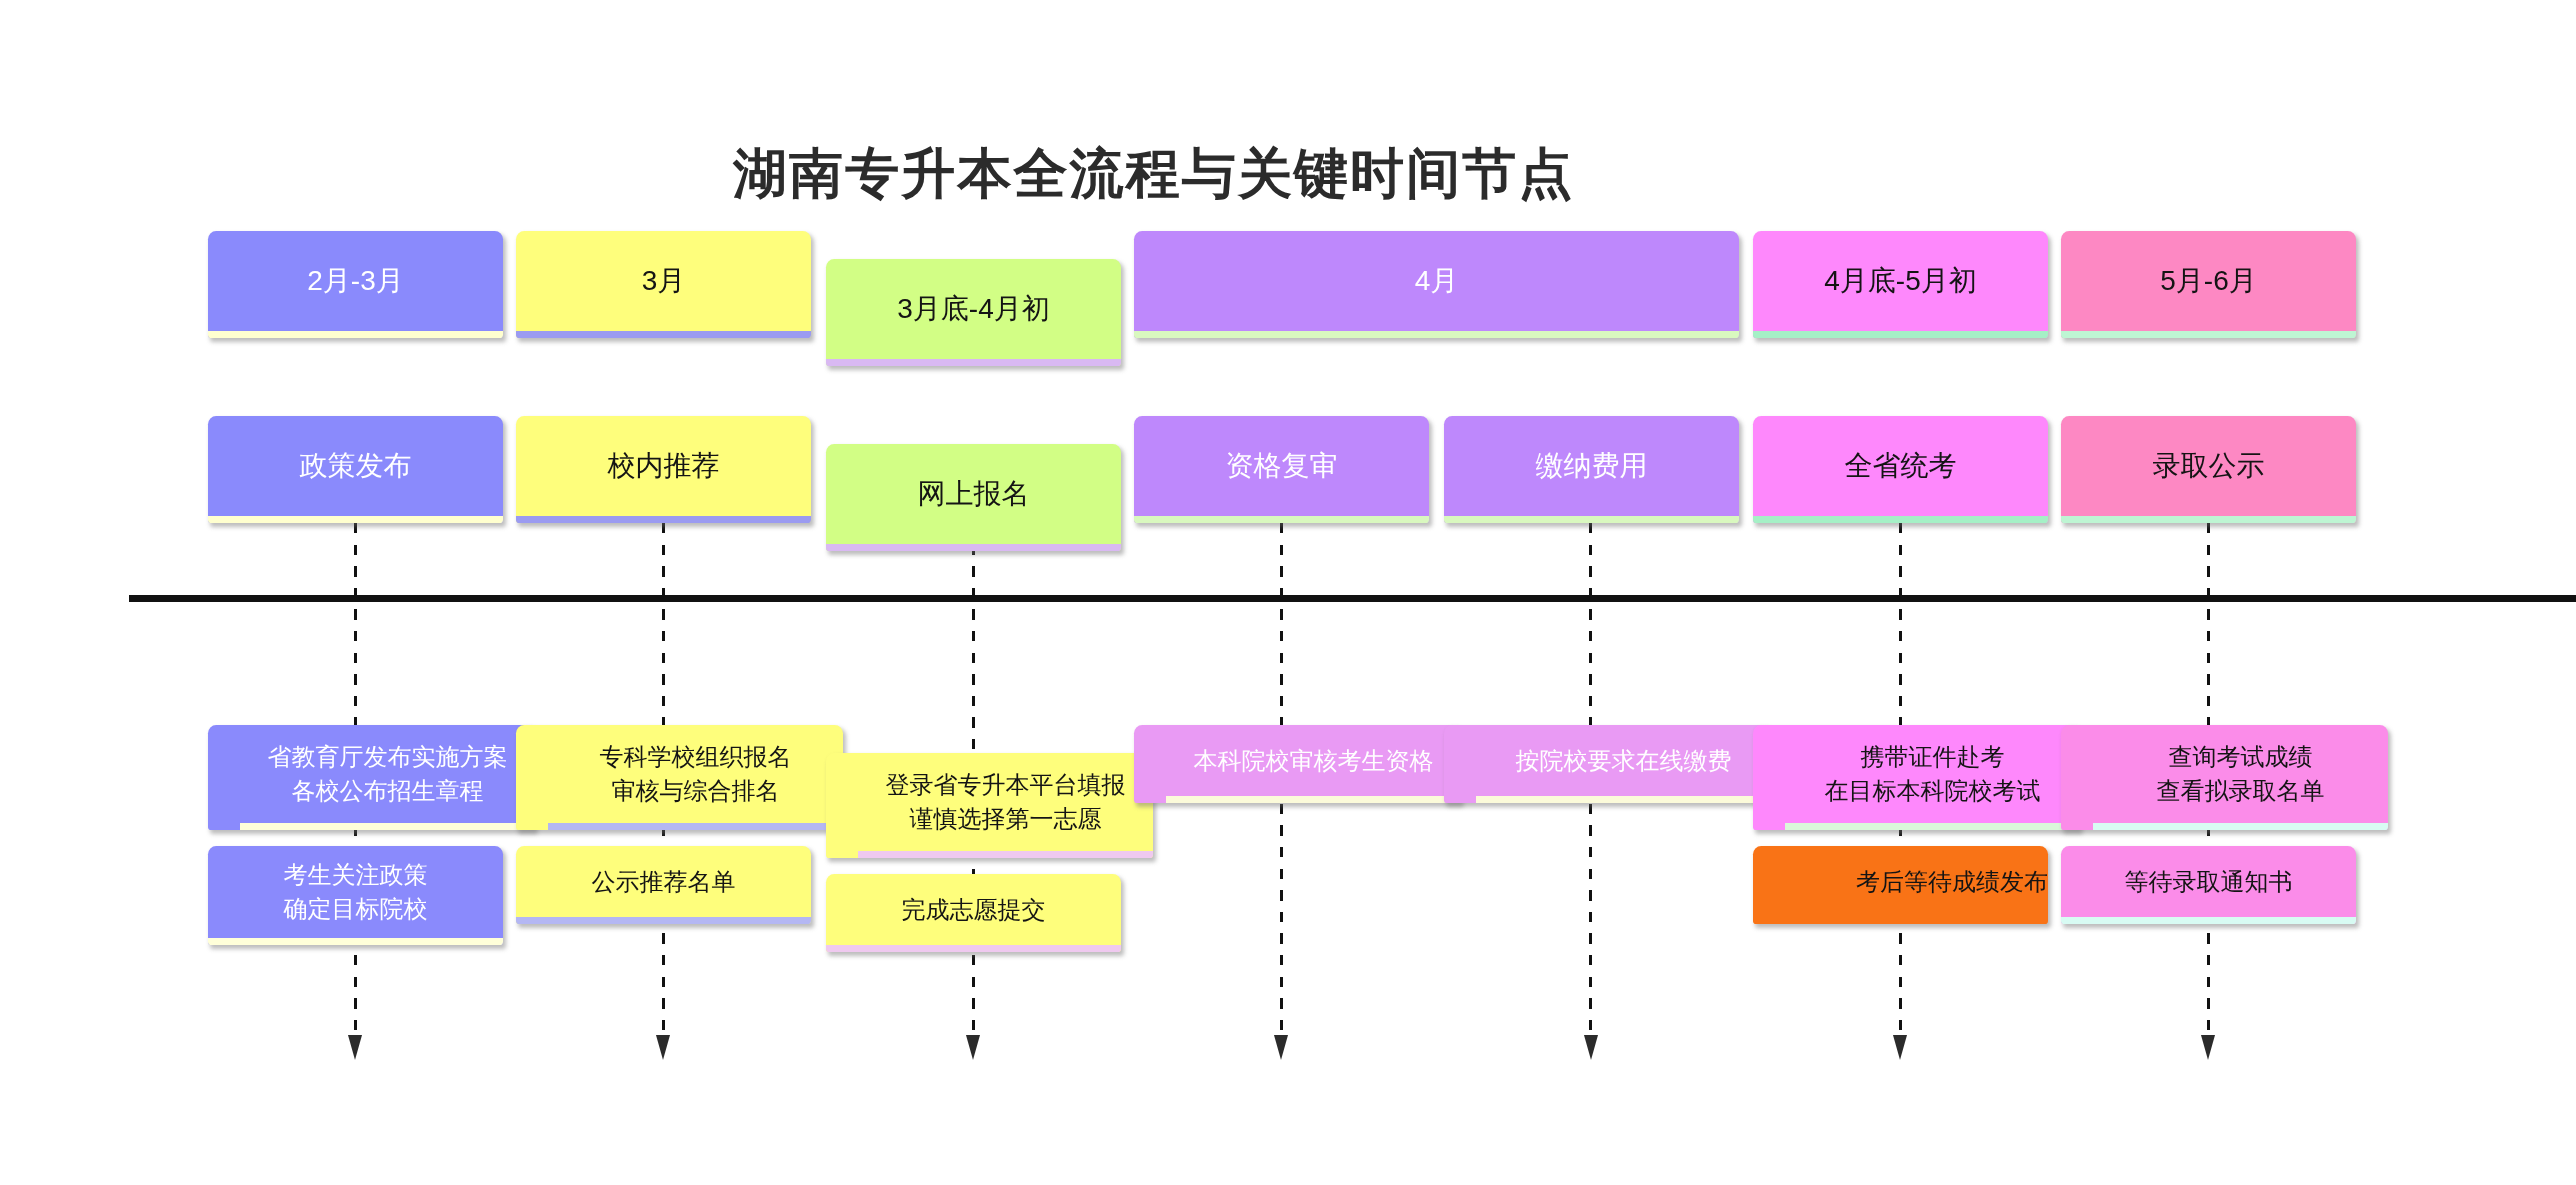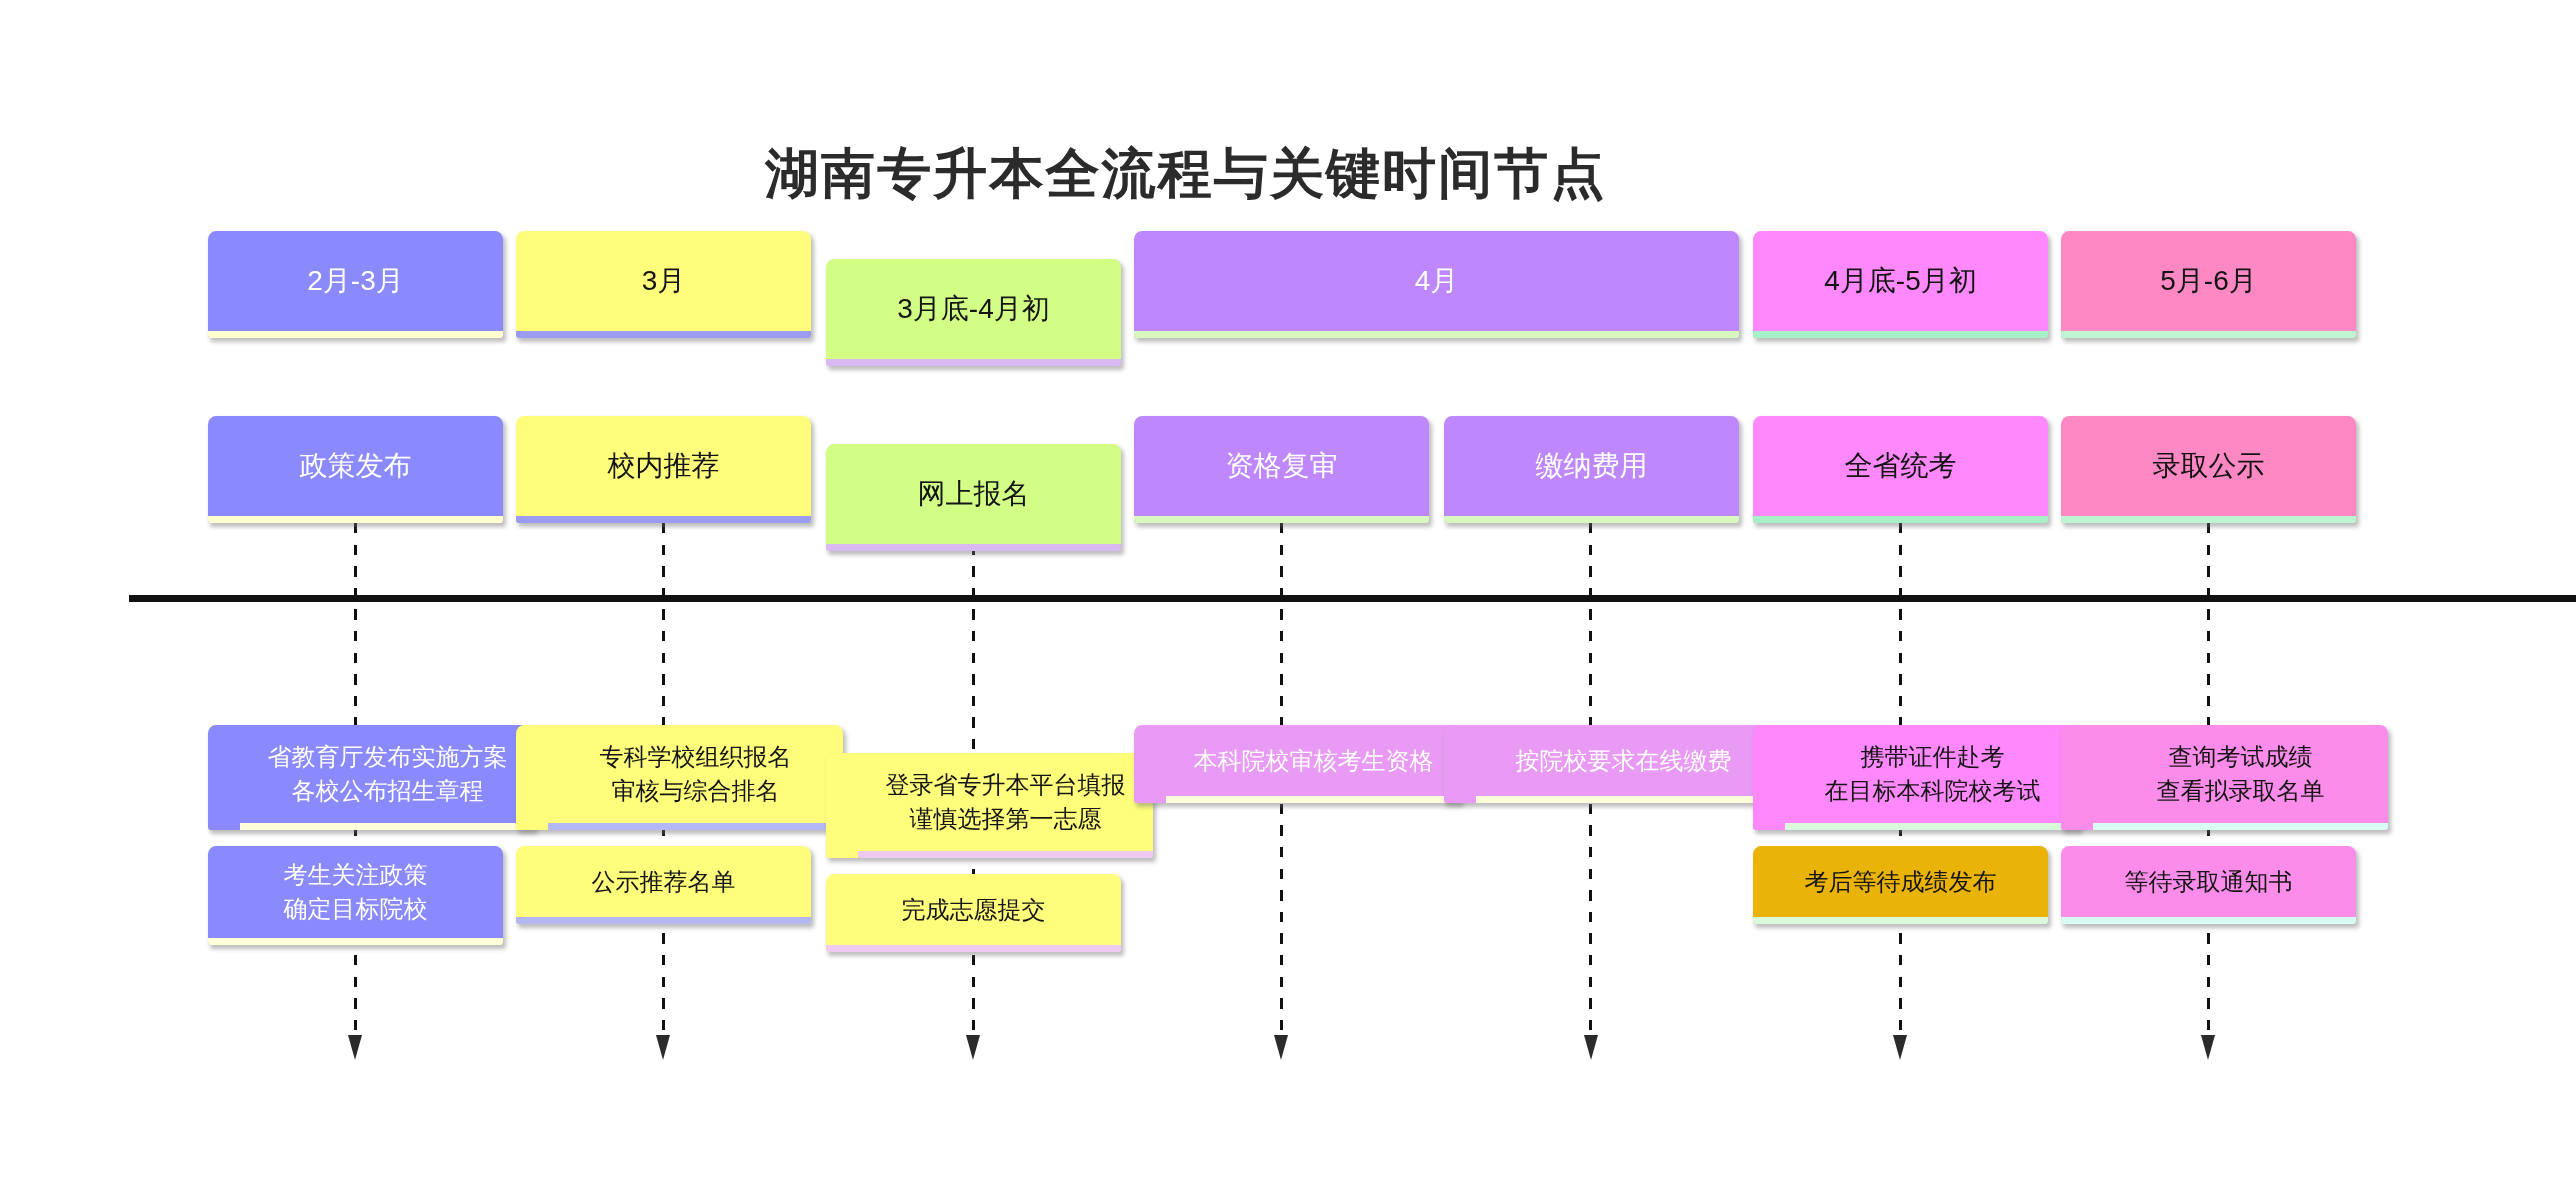--- a/index.html
+++ b/index.html
@@ -40,21 +40,21 @@
   .vdash{position:absolute;top:523px;height:513px;width:3.1px;z-index:0;
          background:repeating-linear-gradient(180deg,#111 0 10.3px,transparent 10.3px 21.6px);}
   .varrow{position:absolute;top:1035px;width:0;height:0;z-index:0;
           border-left:7.2px solid transparent;border-right:7.2px solid transparent;border-top:25px solid #2b2b2b;}
   .x1{left:354px;} .x2{left:662px;} .x3{left:972px;} .x4{left:1280px;}
   .x5{left:1589px;} .x6{left:1899px;} .x7{left:2207px;}
   .varrow.x1{left:348px;} .varrow.x2{left:656px;} .varrow.x3{left:966px;} .varrow.x4{left:1274px;}
   .varrow.x5{left:1584px;} .varrow.x6{left:1893px;} .varrow.x7{left:2201px;}
 
   .box{z-index:2;}
-  .title{z-index:3;margin-left:32px;}
+  .title{z-index:3;}
 </style>
 </head>
 <body>
 
 <div class="canvas">
 
   <h1 class="title">湖南专升本全流程与关键时间节点</h1>
 
   <div class="vdash x1"></div>
   <div class="vdash x2"></div>
@@ -217,21 +217,21 @@
     </div>
     <div class="stripe" style="background-color: rgb(180, 183, 243);"></div>
   </div>
   <div class="box detail rowB short c3 dark" style="background-color: rgb(254, 254, 124);">
     <div class="content">
       <span class="l1">完成志愿提交</span>
 
     </div>
     <div class="stripe" style="background-color: rgb(239, 201, 239);"></div>
   </div>
-  <div class="box detail rowB short c6 dark" style="background-color: #eab308;">
+  <div class="box detail rowB short c6 dark" style="background-color: #f97316; align-items: flex-end;">
     <div class="content">
       <span class="l1">考后等待成绩发布</span>
 
     </div>
     <div class="stripe" style="background-color: rgb(218, 248, 218);"></div>
   </div>
   <div class="box detail rowB short c7 dark" style="background-color: rgb(251, 140, 233);">
     <div class="content">
       <span class="l1">等待录取通知书</span>
 

